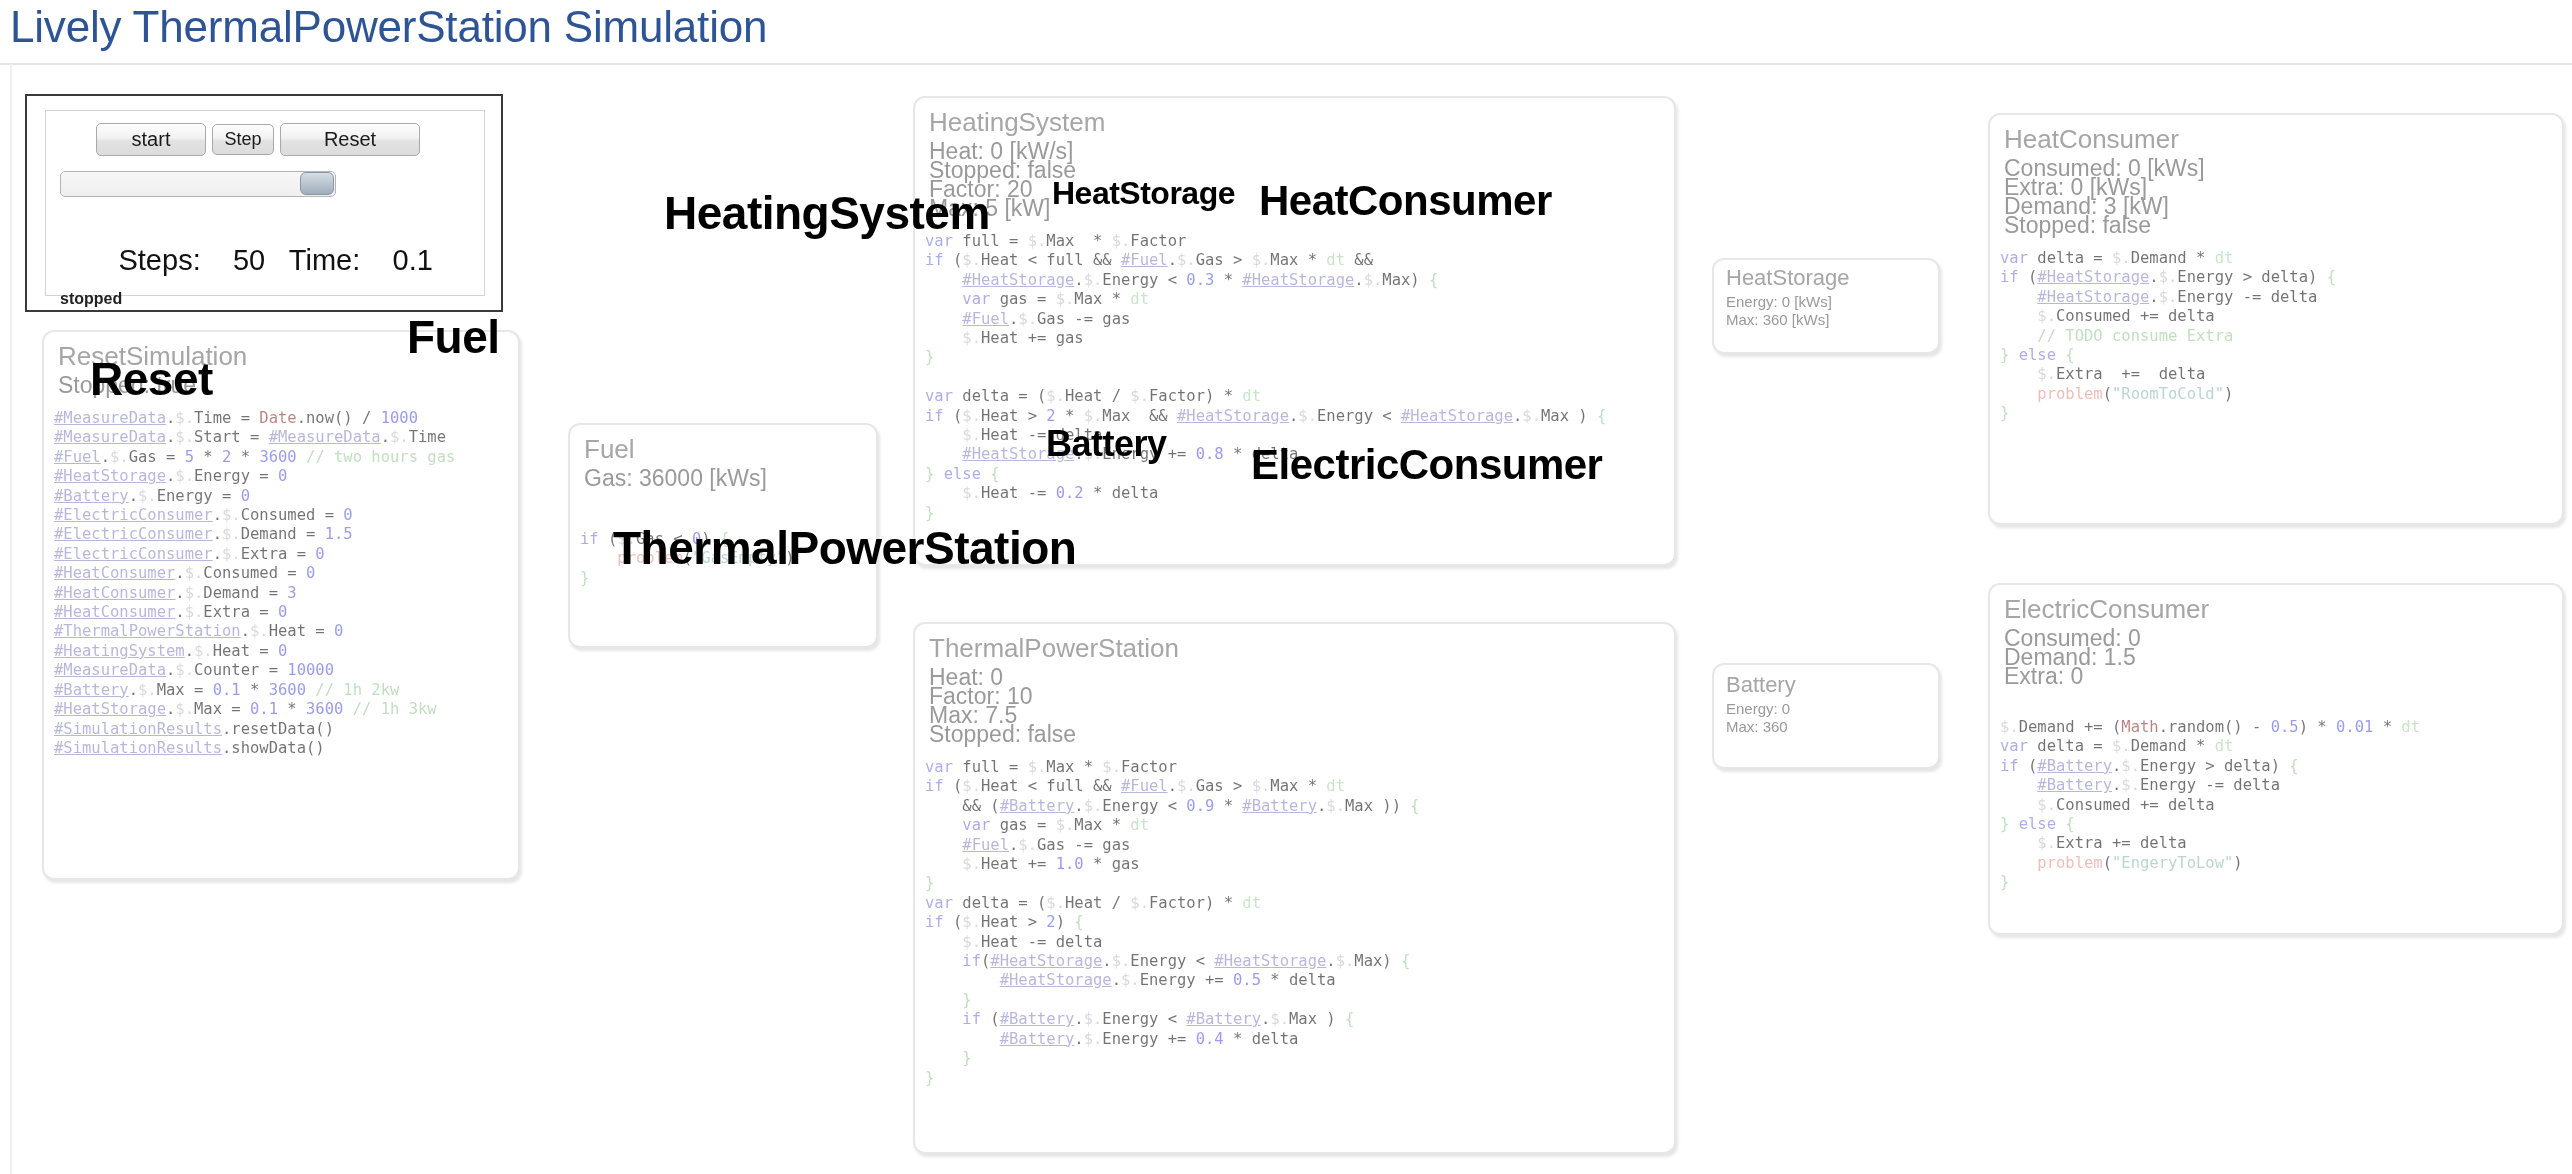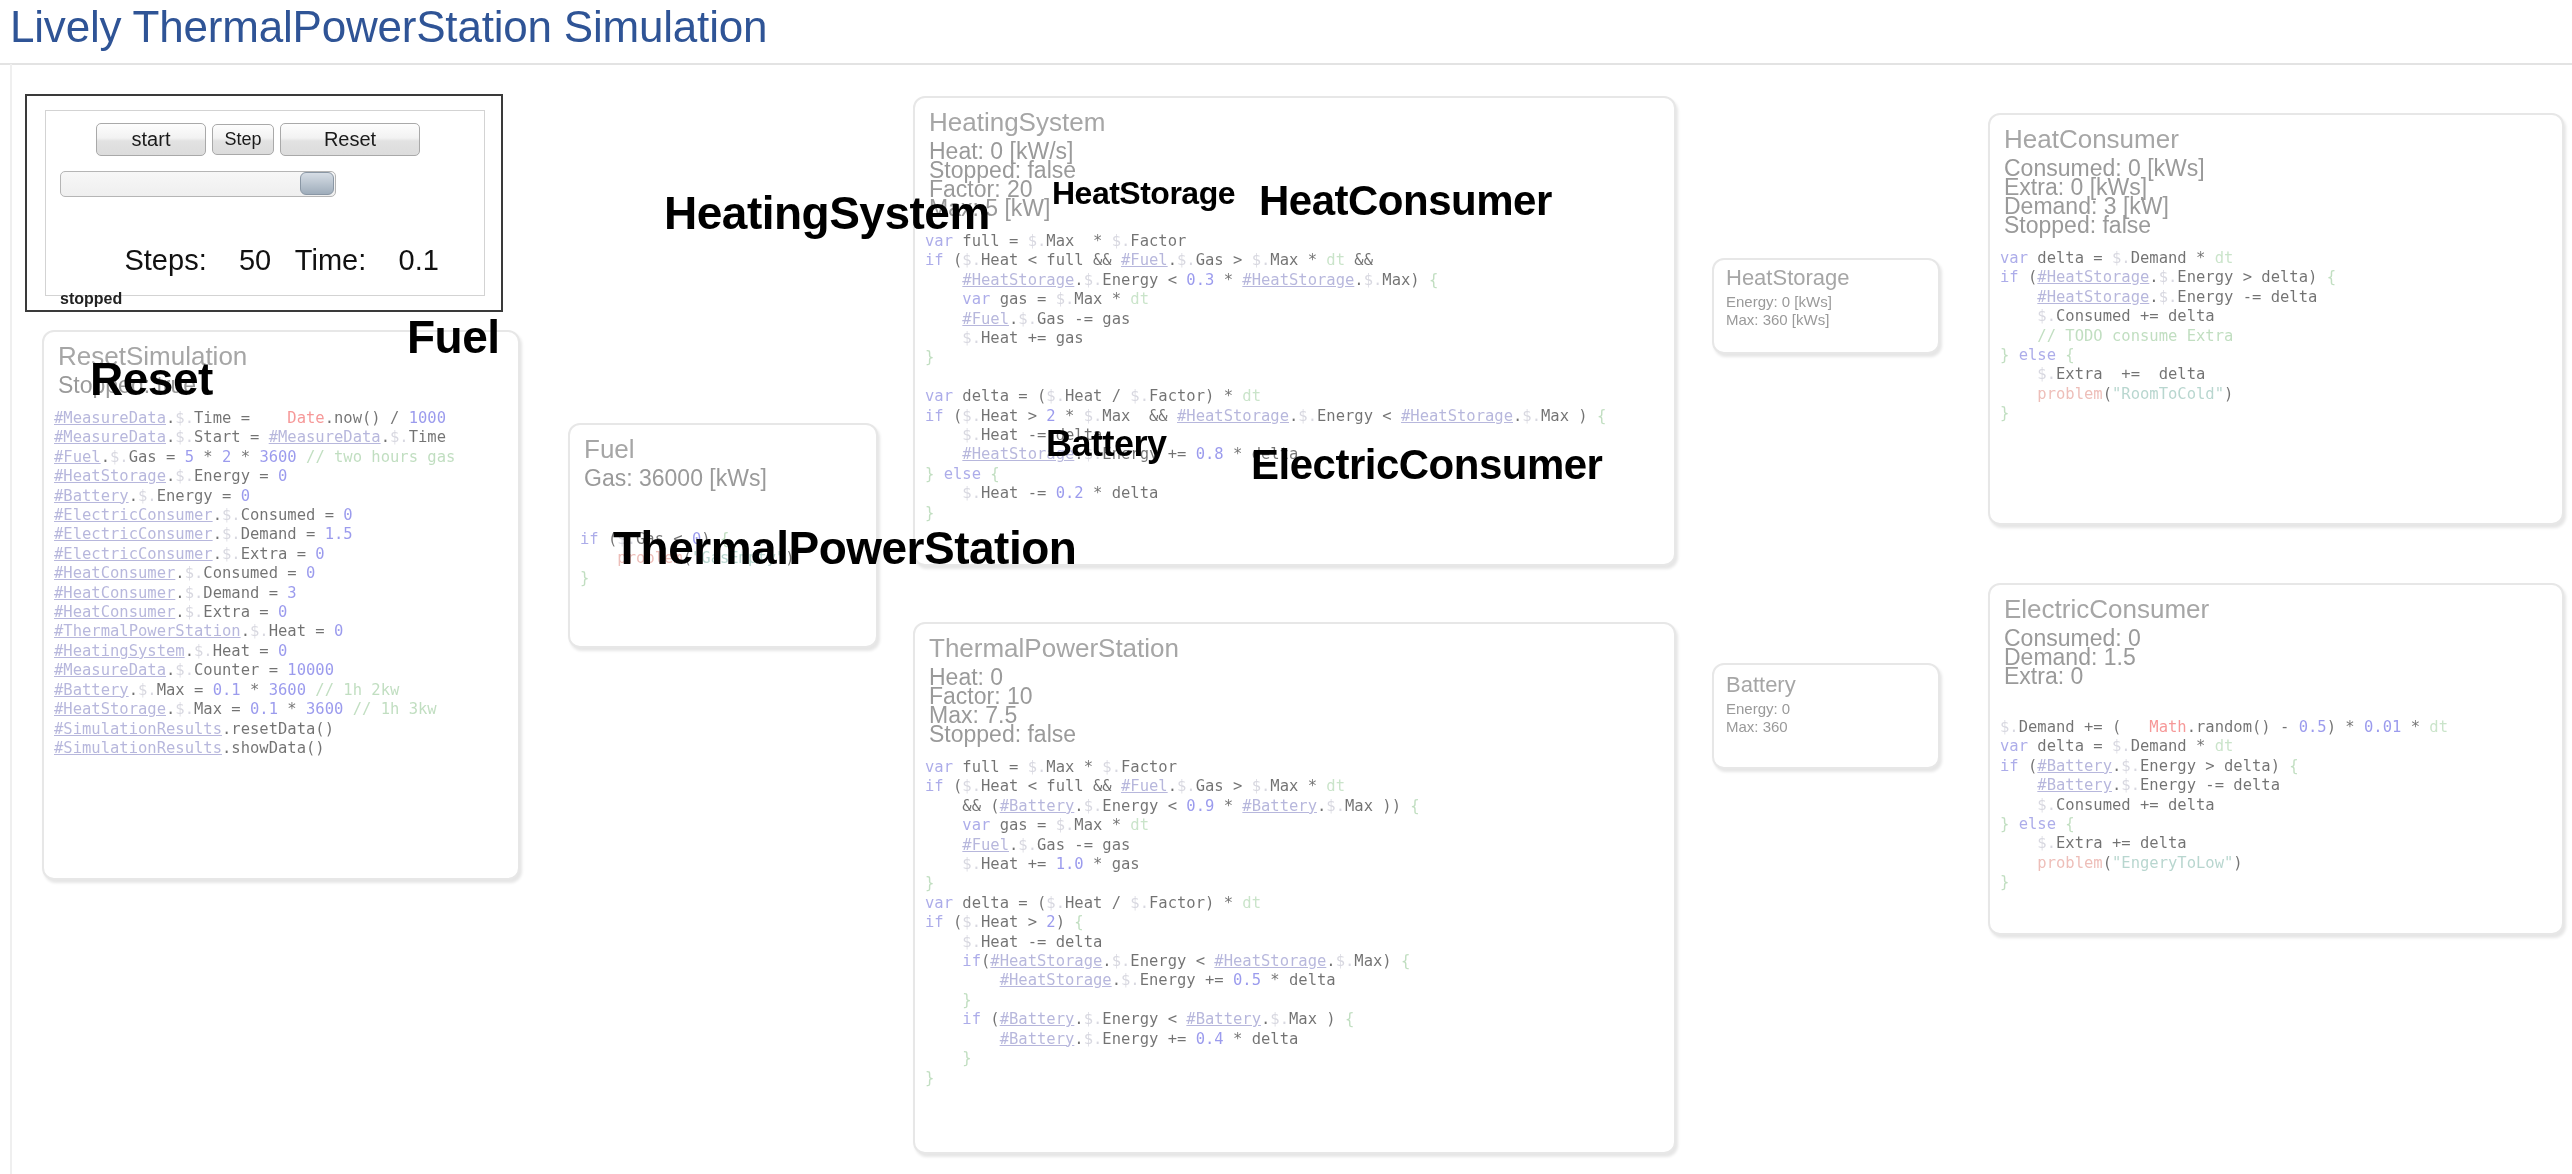--- a/index.html
+++ b/index.html
@@ -74,21 +74,21 @@
   
   .k  { color: #6a6ad8; }          
   .r  { color: #7d7dc0; }          
   .r u { text-decoration: underline; }
   .p  { color: #b9b9c8; }          
   .n  { color: #4a4adf; margin-top: 12px; }          
   .c  { color: #8fc48f; }          
   .g  { color: #9fce9f; }          
   .s  { color: #7fb5a8; }          
   .f  { color: #e08a80; }          
-  .pk { color: #ef4444; margin-left: 28px; }
+  .pk { color: #7f1d1d; }
 
   
   .control-card {
     position: absolute;
     left: 25px; top: 94px;
     width: 478px; height: 218px;
     background: #ffffff;
     border: 2px solid #3a3a3a;
   }
   .control-inner {
@@ -126,21 +126,21 @@
   }
   .slider-thumb {
     position: absolute; right: 2px; top: 1px;
     width: 34px; height: 23px;
     background: linear-gradient(to bottom, #d6dde5, #9fadbb);
     border: 1px solid #8a97a5;
     border-radius: 6px;
   }
 
   .stats-row {
-    position: absolute; left: 14px; top: 100px;
+    position: absolute; left: 8px; top: 100px;
     font-size: 29px; color: #111;
     white-space: pre;
   }
   .status-line {
     position: absolute; left: 14px; top: 143px;
     font-size: 16px; color: #222; font-weight: 700; margin-top: 36px;
   }
 
   
   .overlay-label {

